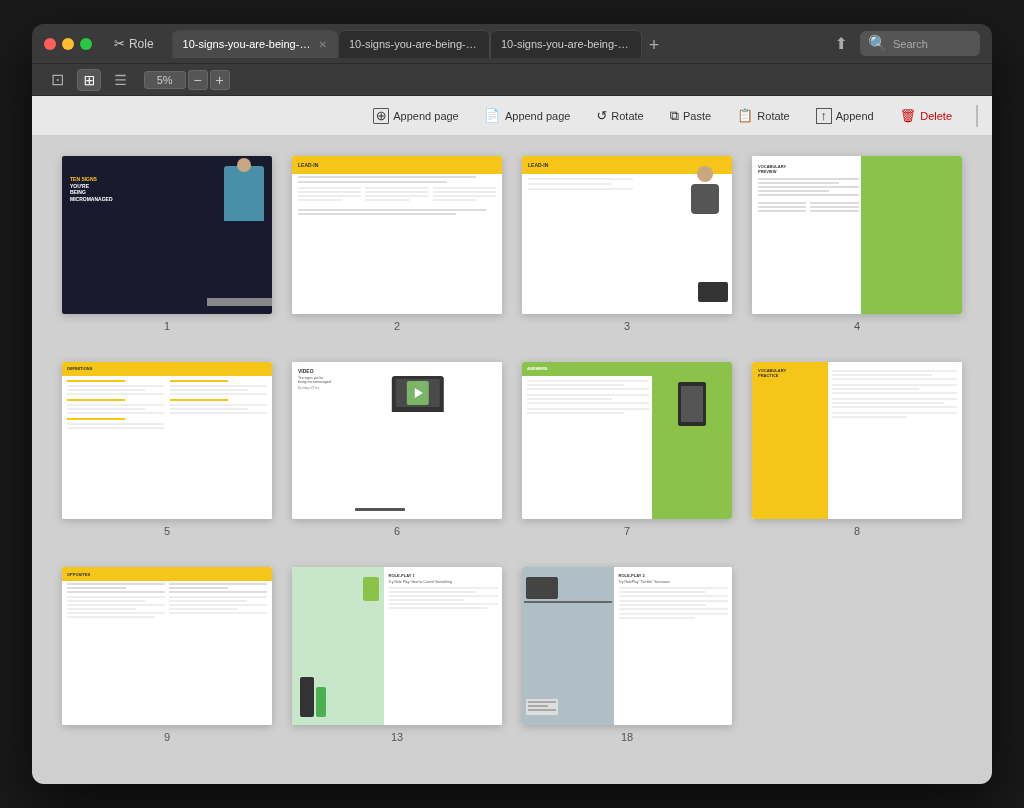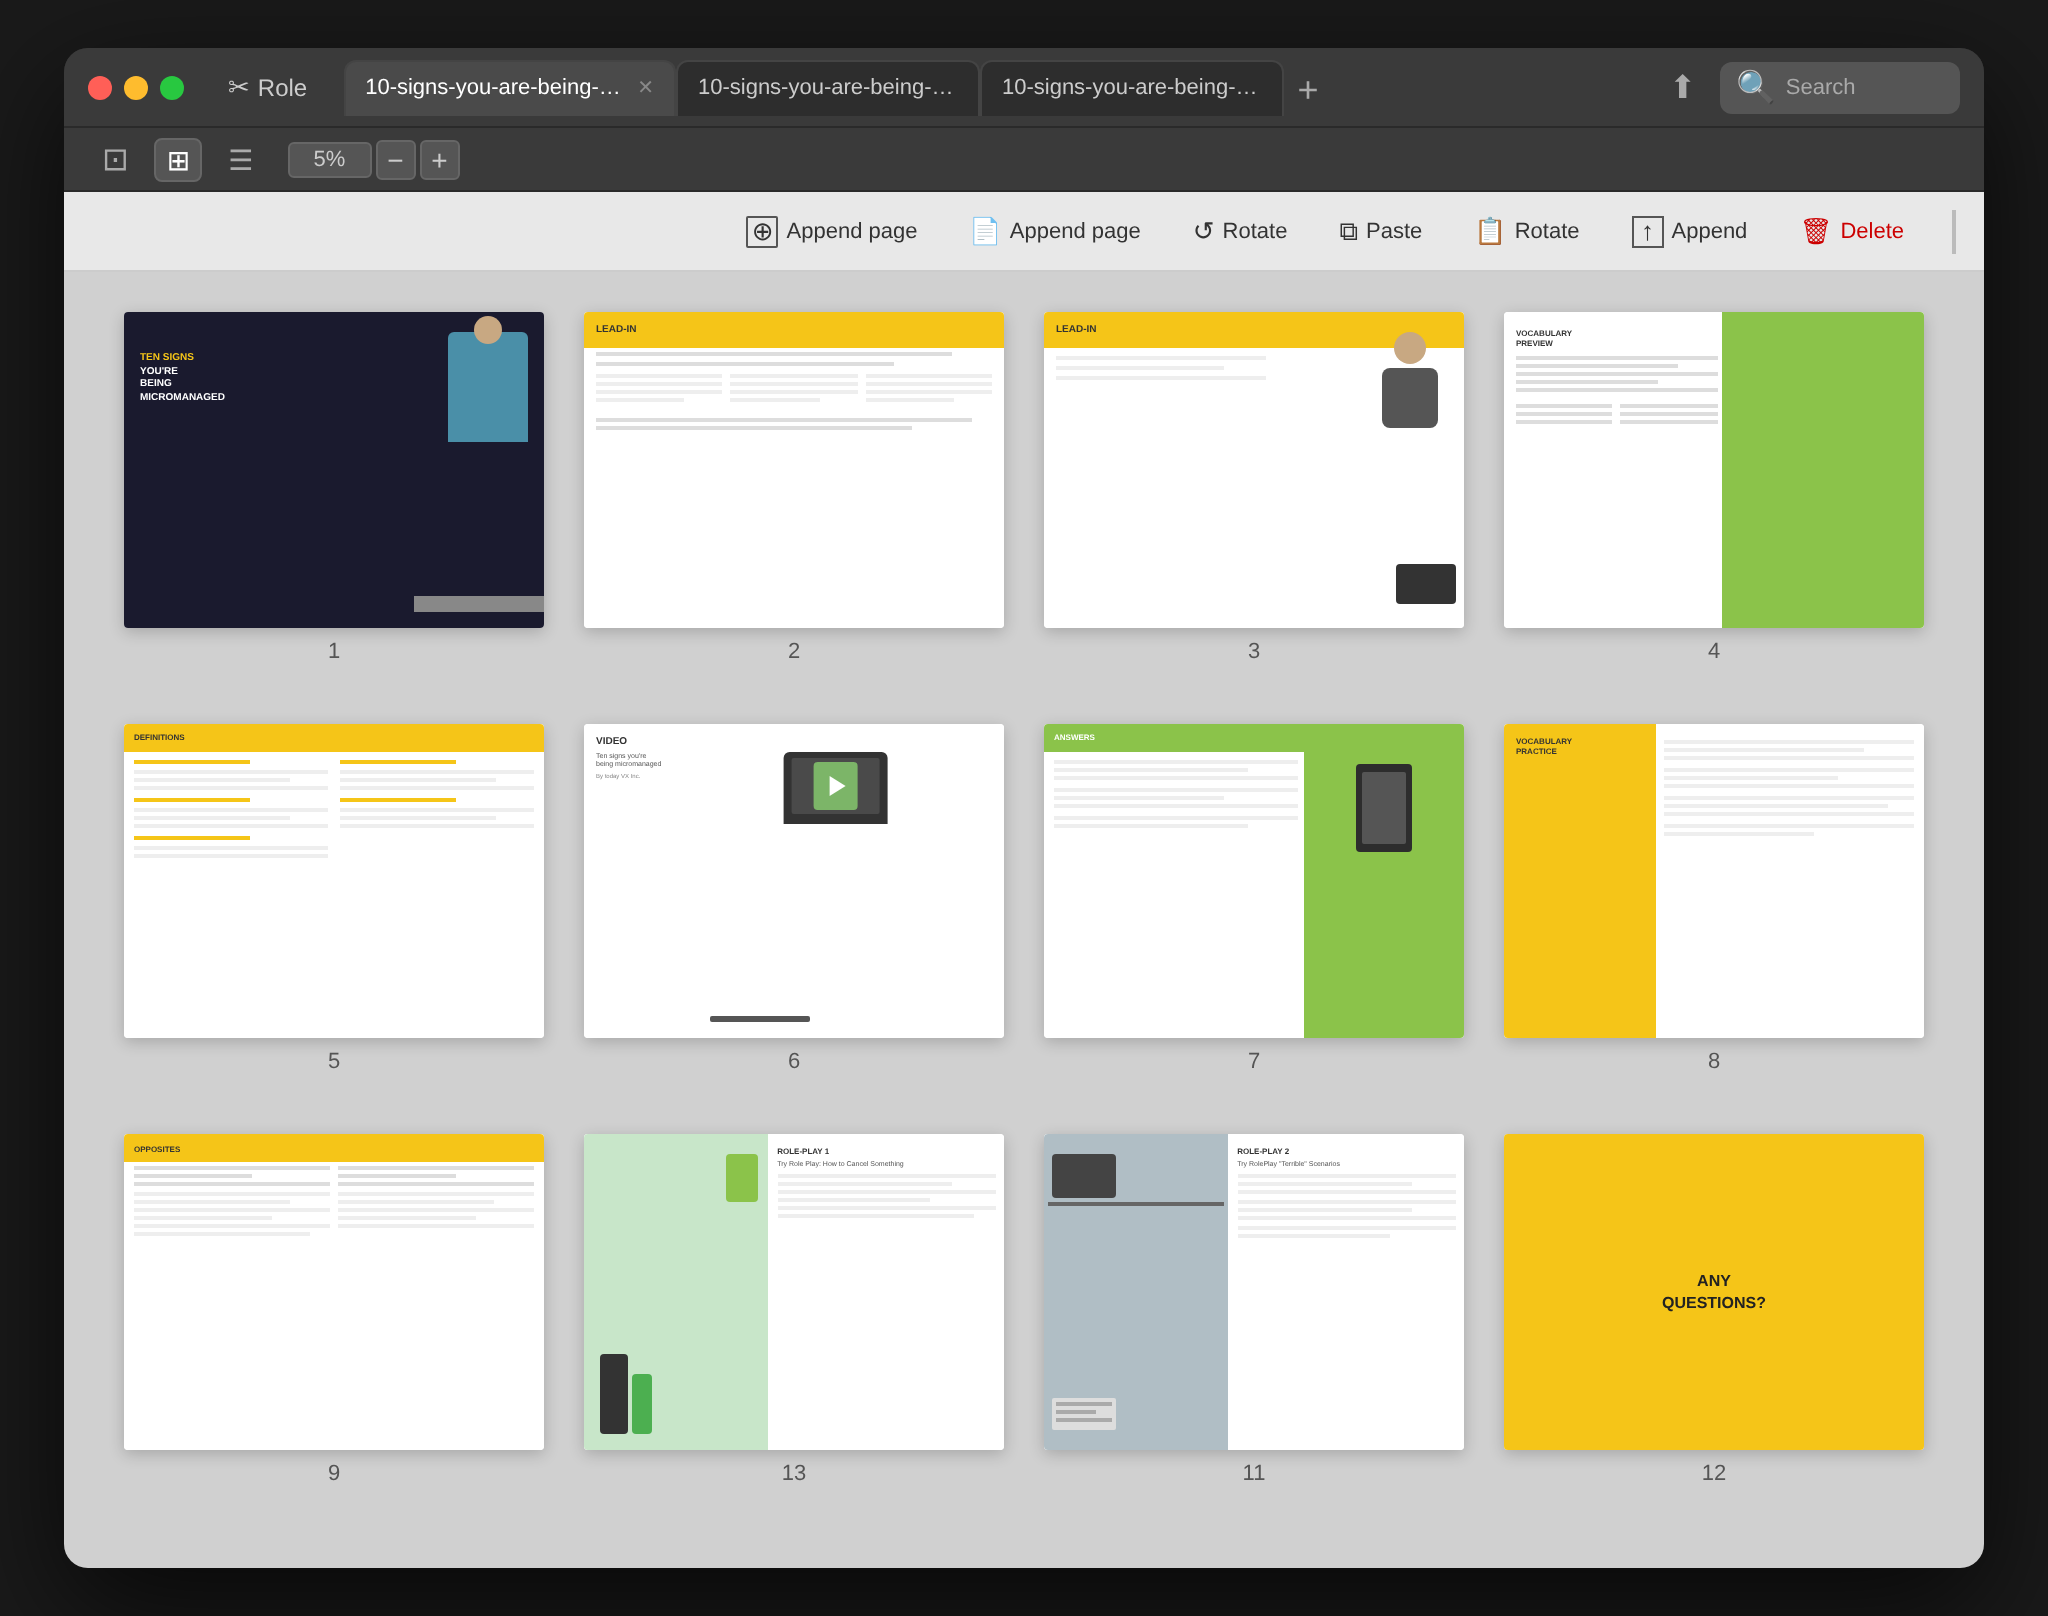--- a/index.html
+++ b/index.html
@@ -753,30 +753,20 @@
               <div style="height:2px; background:#eee; margin-bottom:2px; width:80%;"></div>
               <div style="height:2px; background:#eee; margin-bottom:3px;"></div>
               <div style="height:2px; background:#eee; margin-bottom:2px;"></div>
               <div style="height:2px; background:#eee; margin-bottom:2px; width:80%;"></div>
               <div style="height:2px; background:#eee; margin-bottom:3px;"></div>
               <div style="height:2px; background:#eee; margin-bottom:2px;"></div>
               <div style="height:2px; background:#eee; margin-bottom:2px; width:70%;"></div>
             </div>
           </div>
         </div>
-        <span class="page-number">11</span>
-      </div>
-
-      <div class="page-item">
-        <div class="page-thumb">
-          <div class="thumb-content">
-            <div class="p12-bg">
-              <div class="p12-text">ANY<br>QUESTIONS?</div>
-            </div>
-          </div>
-        </div>
-        <span class="page-number">12</span>
-      </div>
+        <span class="page-number">18</span>
+      </div>
+
 
     </div>
   </div>
 
 </div>
 
 </body></html>

